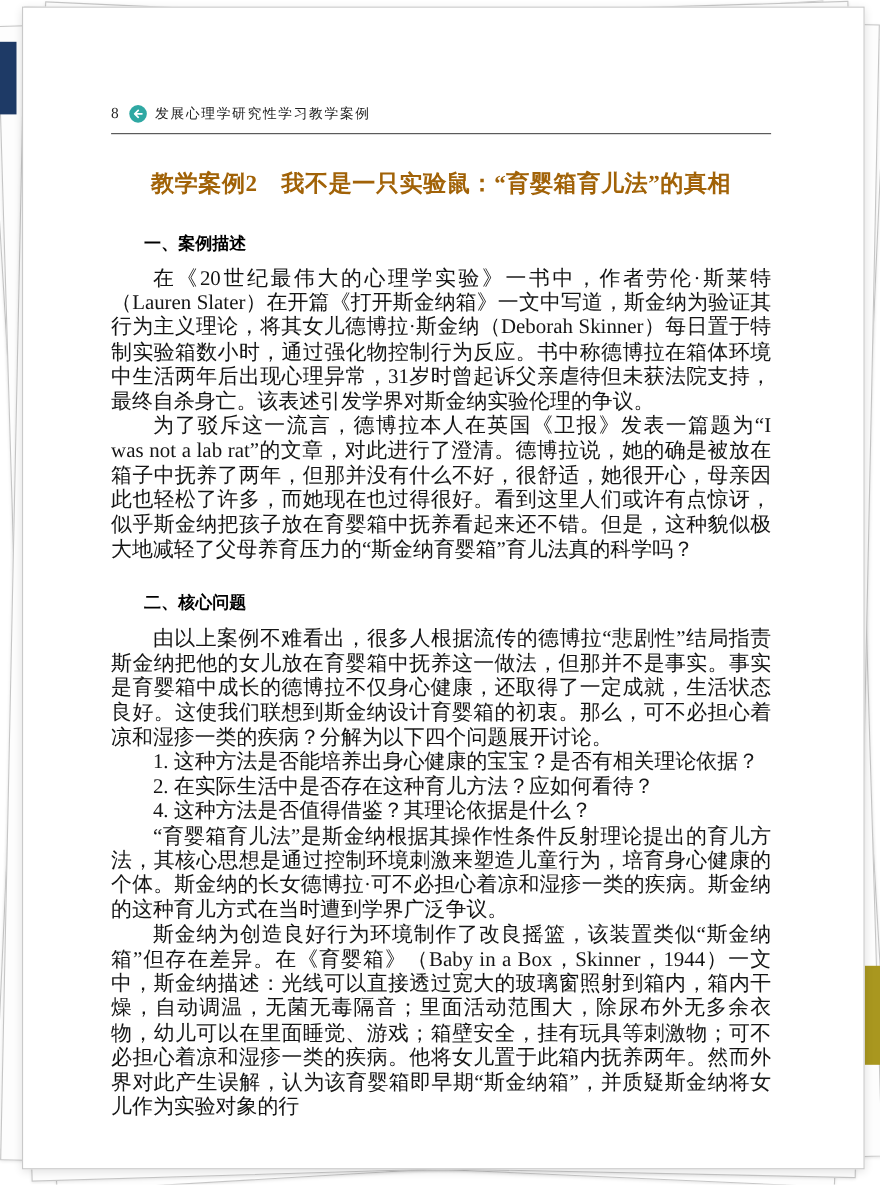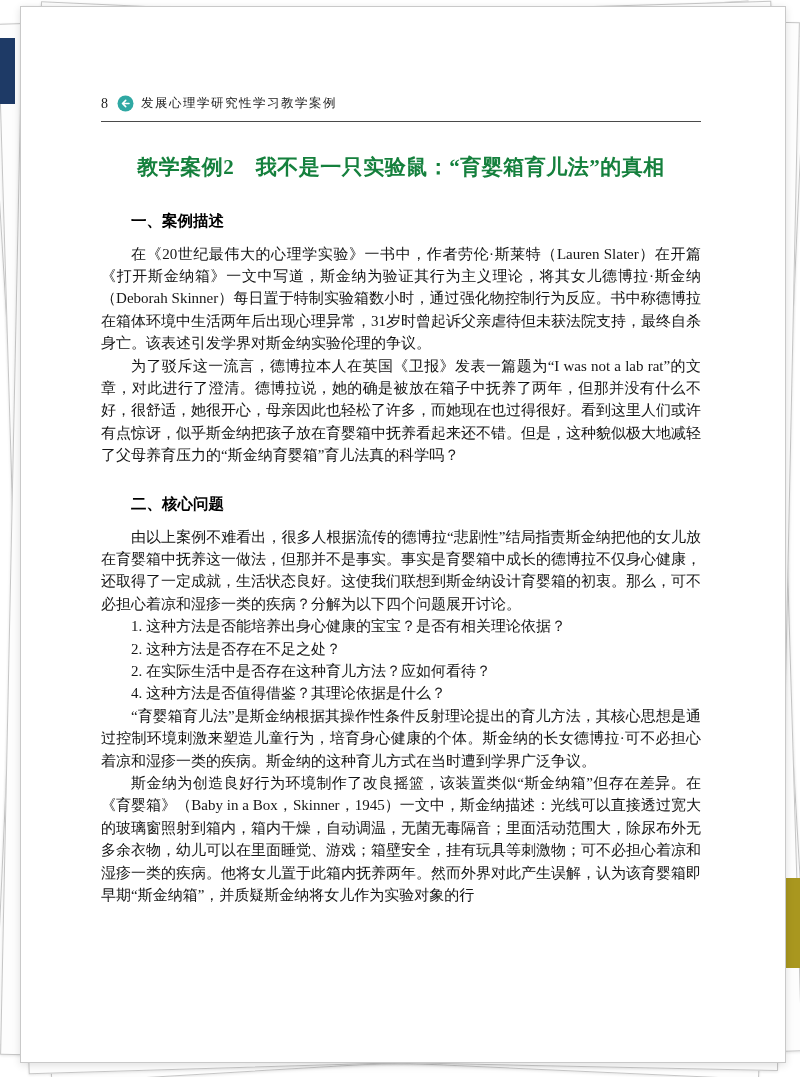--- a/index.html
+++ b/index.html
@@ -23,27 +23,27 @@
           box-shadow:0 2px 8px rgba(0,0,0,.12); }
   .content { padding:88px 84px 0 80px; }
 
   .page-header { display:flex; align-items:center;
                  border-bottom:1px solid #4a4a4a; padding-bottom:9px; }
   .pnum  { font-size:14px; margin-right:9px; color:#222; }
   .hicon { display:inline-flex; margin-right:7px; }
   .htext { font-size:12.5px; letter-spacing:1.5px; color:#222; }
 
   .title { margin-top:30px; text-align:center; font-size:21px; font-weight:700;
-           line-height:1.5; letter-spacing:0.5px; color:#15803d;
+           line-height:1.5; letter-spacing:0.5px; color:#a16207;
            font-family:"Liberation Serif", serif; }
 
   h2 { font-family:Liberation Sans, sans-serif; font-size:15.5px; font-weight:700;
        color:#000; margin:27px 0 11px 30px; }
 
-  p  { font-size:15px; line-height:22.4px; text-align:justify;
+  p  { font-size:19px; line-height:22.4px; text-align:justify;
        text-indent:2em; color:#151515; }
 </style>
 </head>
 <body>
 
 <div class="canvas">
   <div class="sheet s4"></div>
   <div class="sheet s3"></div>
   <div class="sheet s2"></div>
   <div class="sheet s1"></div>
@@ -67,22 +67,21 @@
 
       <h1 class="title">教学案例2　我不是一只实验鼠：“育婴箱育儿法”的真相</h1>
 
       <h2>一、案例描述</h2>
       <p>在《20世纪最伟大的心理学实验》一书中，作者劳伦·斯莱特（Lauren Slater）在开篇《打开斯金纳箱》一文中写道，斯金纳为验证其行为主义理论，将其女儿德博拉·斯金纳（Deborah Skinner）每日置于特制实验箱数小时，通过强化物控制行为反应。书中称德博拉在箱体环境中生活两年后出现心理异常，31岁时曾起诉父亲虐待但未获法院支持，最终自杀身亡。该表述引发学界对斯金纳实验伦理的争议。</p>
       <p>为了驳斥这一流言，德博拉本人在英国《卫报》发表一篇题为“I was not a lab rat”的文章，对此进行了澄清。德博拉说，她的确是被放在箱子中抚养了两年，但那并没有什么不好，很舒适，她很开心，母亲因此也轻松了许多，而她现在也过得很好。看到这里人们或许有点惊讶，似乎斯金纳把孩子放在育婴箱中抚养看起来还不错。但是，这种貌似极大地减轻了父母养育压力的“斯金纳育婴箱”育儿法真的科学吗？</p>
 
       <h2>二、核心问题</h2>
       <p>由以上案例不难看出，很多人根据流传的德博拉“悲剧性”结局指责斯金纳把他的女儿放在育婴箱中抚养这一做法，但那并不是事实。事实是育婴箱中成长的德博拉不仅身心健康，还取得了一定成就，生活状态良好。这使我们联想到斯金纳设计育婴箱的初衷。那么，可不必担心着凉和湿疹一类的疾病？分解为以下四个问题展开讨论。</p>
       <p class="q">1. 这种方法是否能培养出身心健康的宝宝？是否有相关理论依据？</p>
-      <p class="q">2. 这种方法是否存在不足之处？</p>
       <p class="q">2. 在实际生活中是否存在这种育儿方法？应如何看待？</p>
       <p class="q">4. 这种方法是否值得借鉴？其理论依据是什么？</p>
 
       <p>“育婴箱育儿法”是斯金纳根据其操作性条件反射理论提出的育儿方法，其核心思想是通过控制环境刺激来塑造儿童行为，培育身心健康的个体。斯金纳的长女德博拉·可不必担心着凉和湿疹一类的疾病。斯金纳的这种育儿方式在当时遭到学界广泛争议。</p>
-      <p>斯金纳为创造良好行为环境制作了改良摇篮，该装置类似“斯金纳箱”但存在差异。在《育婴箱》（Baby in a Box，Skinner，1945）一文中，斯金纳描述：光线可以直接透过宽大的玻璃窗照射到箱内，箱内干燥，自动调温，无菌无毒隔音；里面活动范围大，除尿布外无多余衣物，幼儿可以在里面睡觉、游戏；箱壁安全，挂有玩具等刺激物；可不必担心着凉和湿疹一类的疾病。他将女儿置于此箱内抚养两年。然而外界对此产生误解，认为该育婴箱即早期“斯金纳箱”，并质疑斯金纳将女儿作为实验对象的行</p>
+      <p>斯金纳为创造良好行为环境制作了改良摇篮，该装置类似“斯金纳箱”但存在差异。在《育婴箱》（Baby in a Box，Skinner，1944）一文中，斯金纳描述：光线可以直接透过宽大的玻璃窗照射到箱内，箱内干燥，自动调温，无菌无毒隔音；里面活动范围大，除尿布外无多余衣物，幼儿可以在里面睡觉、游戏；箱壁安全，挂有玩具等刺激物；可不必担心着凉和湿疹一类的疾病。他将女儿置于此箱内抚养两年。然而外界对此产生误解，认为该育婴箱即早期“斯金纳箱”，并质疑斯金纳将女儿作为实验对象的行</p>
 
     </div>
   </div>
 </div>
 
 </body></html>

